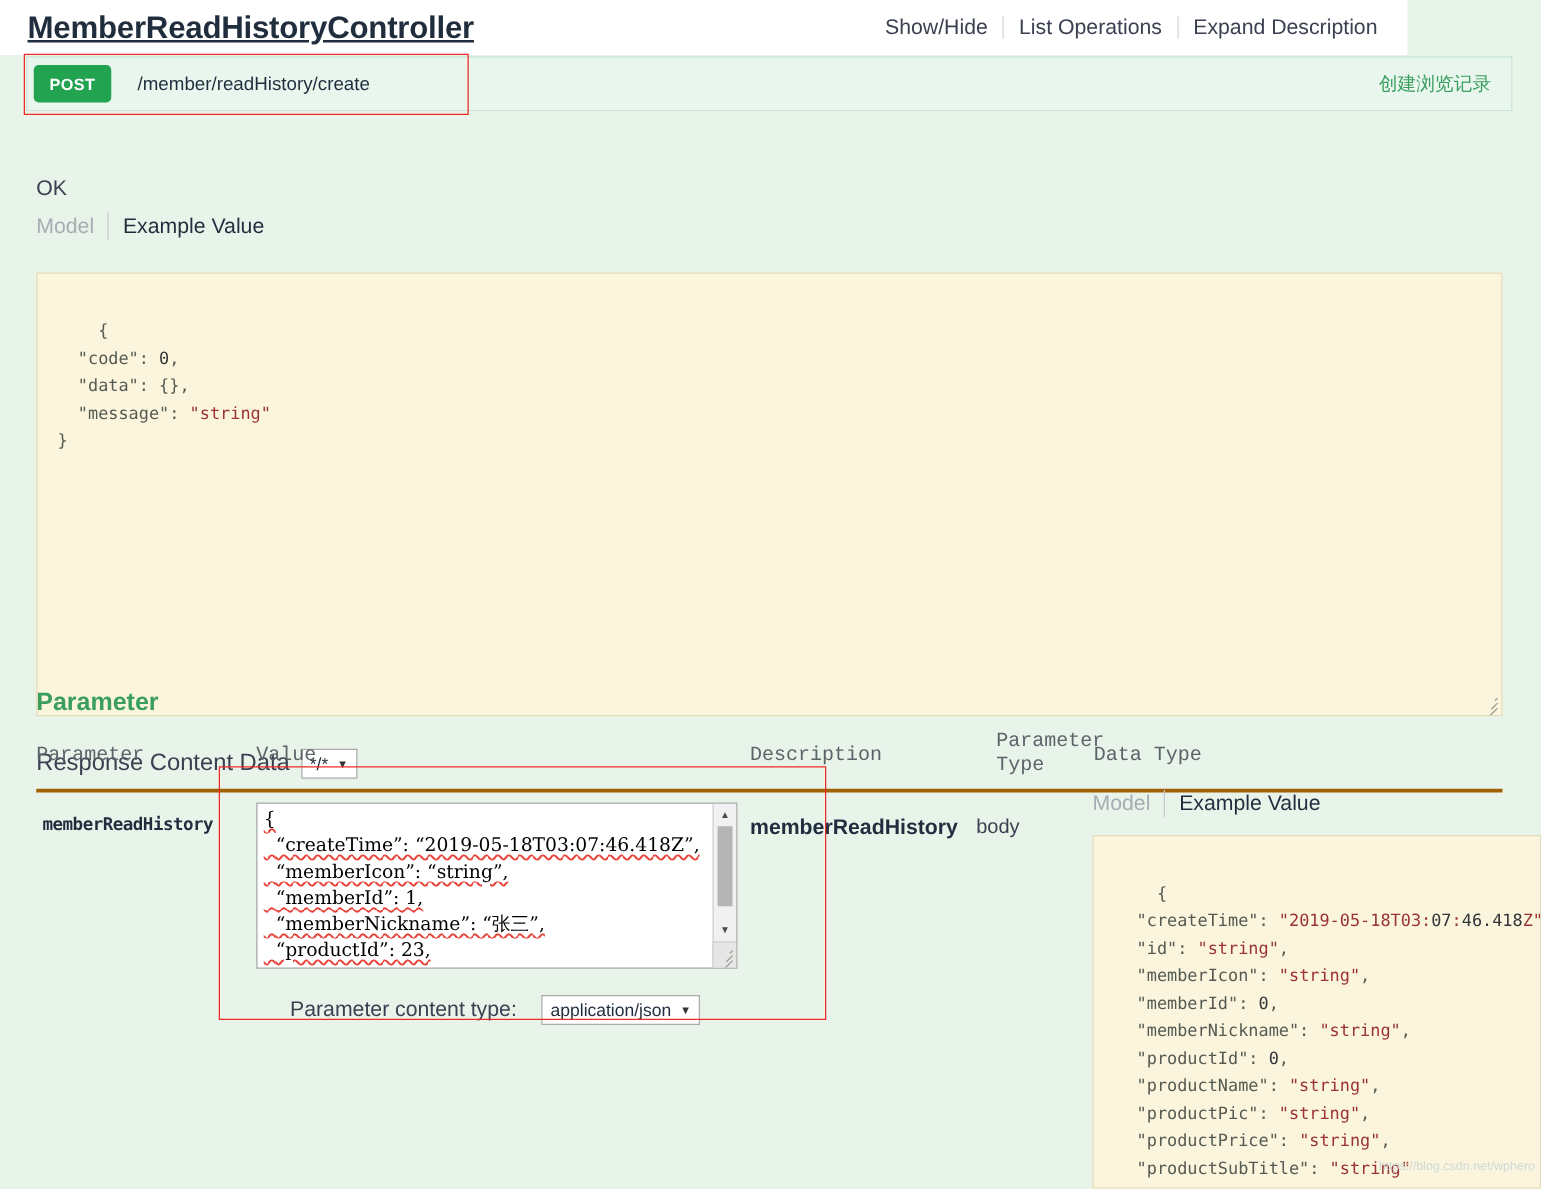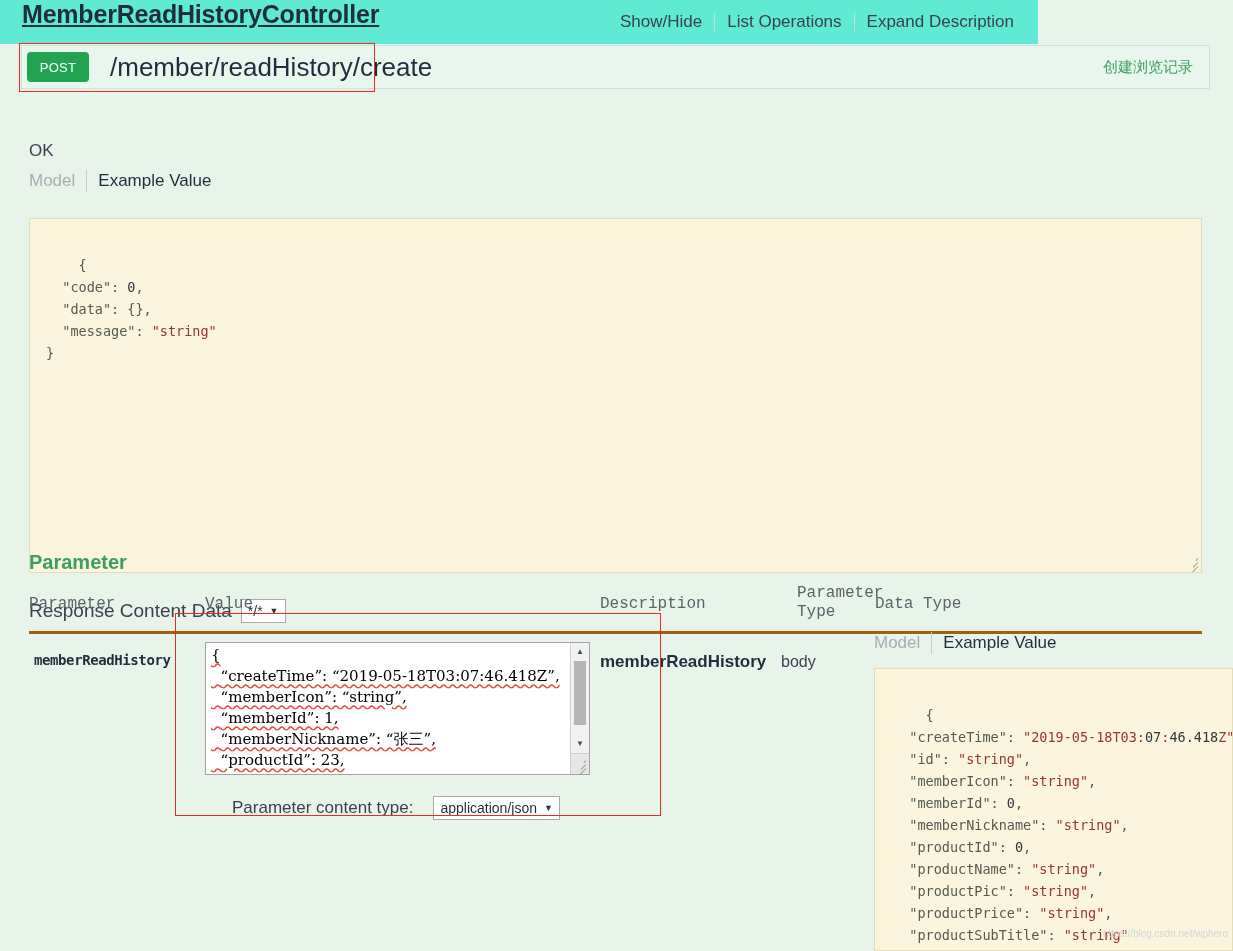--- a/index.html
+++ b/index.html
@@ -13,24 +13,25 @@
     font-family: "Liberation Sans", sans-serif;
     color: #3b4151;
     overflow: hidden;
     position: relative;
   }
 
   
   .api-header {
     position: absolute;
     left: 0; top: 0;
-    width: 1038px;
+    width: 1126px;
     height: 44px;
-    background: #5eead4;
-    display: flex;
+    background: #ffffff;
+    display: flex;
+    align-items: center;
   }
   .controller-title {
     margin-left: 22px;
     font-size: 25px;
     font-weight: bold;
     color: #1f2d3d;
     text-decoration: underline;
     letter-spacing: -0.2px;
     white-space: nowrap;
   }
@@ -73,29 +74,29 @@
     align-items: center;
   }
   .method-badge {
     margin-left: 5px;
     width: 62px;
     height: 30px;
     border-radius: 4px;
     background: #22a350;
     color: #ffffff;
     font-size: 13px;
-    font-weight: normal;
+    font-weight: bold;
     display: flex;
     align-items: center;
     justify-content: center;
     letter-spacing: 0.3px;
   }
   .op-path {
     margin-left: 21px;
-    font-size: 26px;
+    font-size: 15px;
     color: #1f2d3d;
     white-space: nowrap;
   }
   .op-summary {
     margin-left: auto;
     margin-right: 16px;
     font-size: 15px;
     color: #3b9e5e;
     white-space: nowrap;
   }

